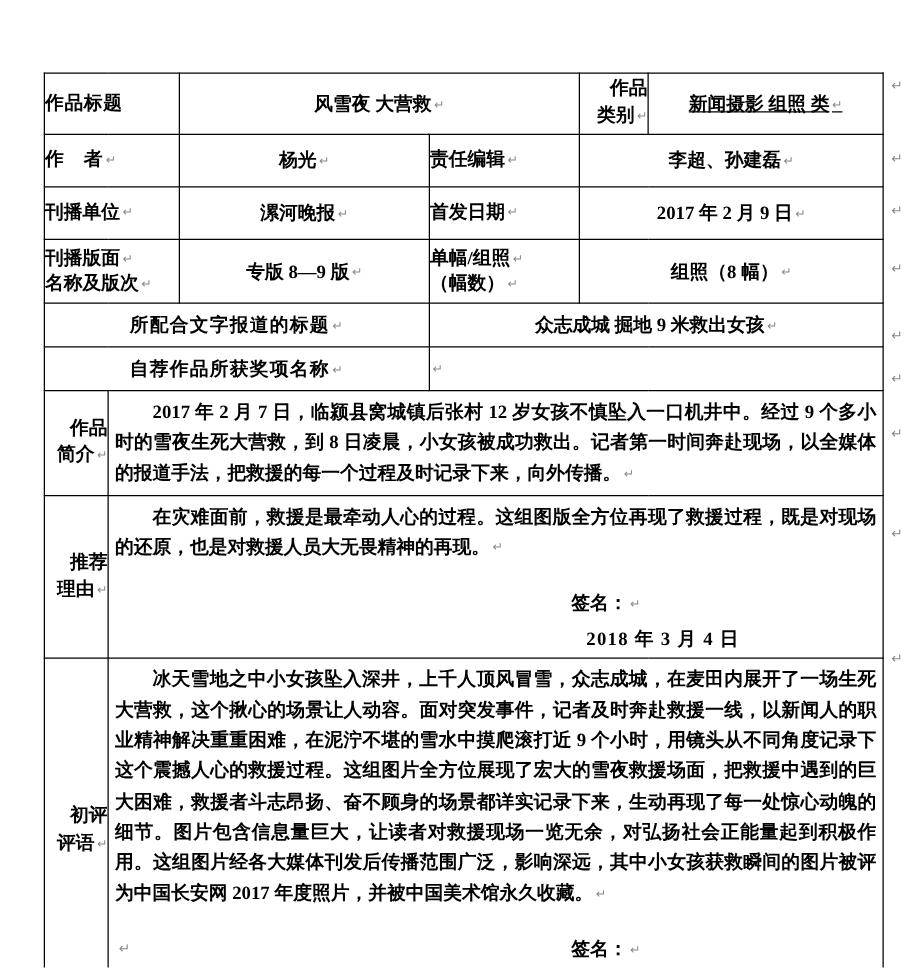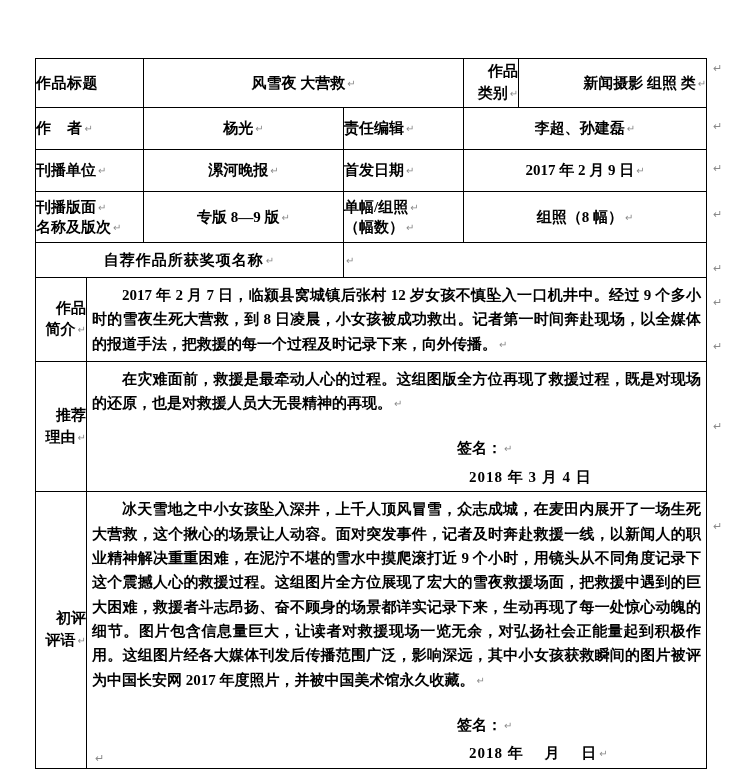--- a/index.html
+++ b/index.html
@@ -81,21 +81,21 @@
     letter-spacing: 0.5px;
   }
   .val {
     text-align: center;
     font-weight: bold;
     font-size: 14px;
     padding: 4px 3px;
     margin-top: 28px;
   }
   .val-u {
-    text-align: right;
+    text-decoration: underline;
   }
   .lbl-vert {
     text-align: right;
     font-weight: bold;
     font-size: 16px;
     line-height: 1.45;
     padding: 4px 1px;
   }
   .hdr-big {
     text-align: center;
@@ -191,20 +191,24 @@
       <td class="val" colspan="2"><span>2017 年 2 月 9 日</span><span class="pil-inline">↵</span></td>
     </tr>
 
     <tr>
       <td class="lbl" colspan="2" style="height:50px"><span>刊播版面</span><span class="pil-inline">↵</span><br><span>名称及版次</span><span class="pil-inline">↵</span></td>
       <td class="val"><span>专版 8—9 版</span><span class="pil-inline">↵</span></td>
       <td class="lbl"><span>单幅/组照</span><span class="pil-inline">↵</span><br><span>（幅数）</span><span class="pil-inline">↵</span></td>
       <td class="val" colspan="2"><span>组照（8 幅）</span><span class="pil-inline">↵</span></td>
     </tr>
 
+    <tr>
+      <td class="hdr-big" colspan="3" style="height:34px"><span>所配合文字报道的标题</span><span class="pil-inline">↵</span></td>
+      <td class="val" colspan="3"><span>众志成城 掘地 9 米救出女孩</span><span class="pil-inline">↵</span></td>
+    </tr>
 
     <tr>
       <td class="hdr-big" colspan="3" style="height:34px"><span>自荐作品所获奖项名称</span><span class="pil-inline">↵</span></td>
       <td class="empty-cell" colspan="3"><span></span><span class="pil-inline">↵</span></td>
     </tr>
 
     <tr>
       <td class="lbl-vert" style="height:78px"><span>作品</span><br><span>简介</span><span class="pil-inline">↵</span></td>
       <td class="body-text" colspan="5">
             <p><span>2017 年 2 月 7 日，临颍县窝城镇后张村 12 岁女孩不慎坠入一口机井中。经过 9 个多小时的雪夜生死大营救，到 8 日凌晨，小女孩被成功救出。记者第一时间奔赴现场，以全媒体的报道手法，把救援的每一个过程及时记录下来，向外传播。</span><span class="pil-inline">↵</span></p>

